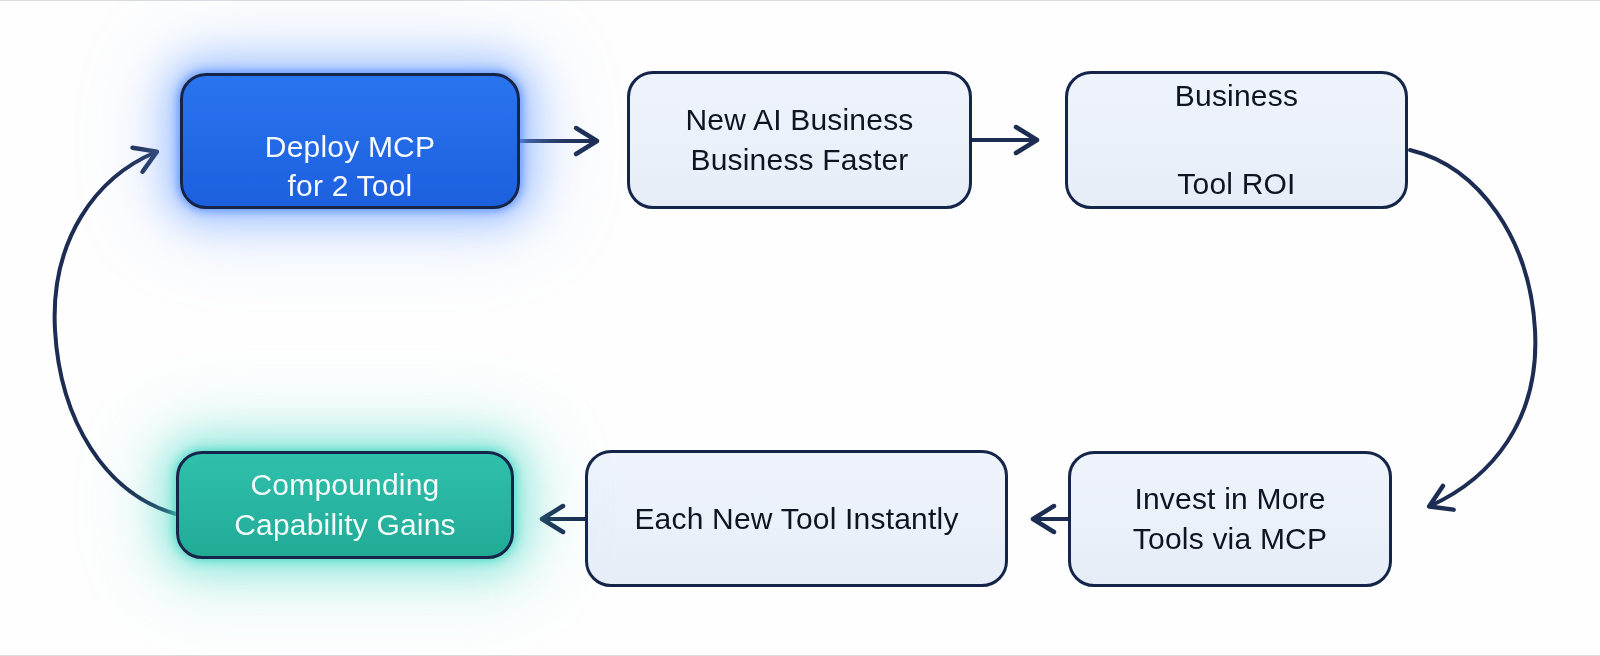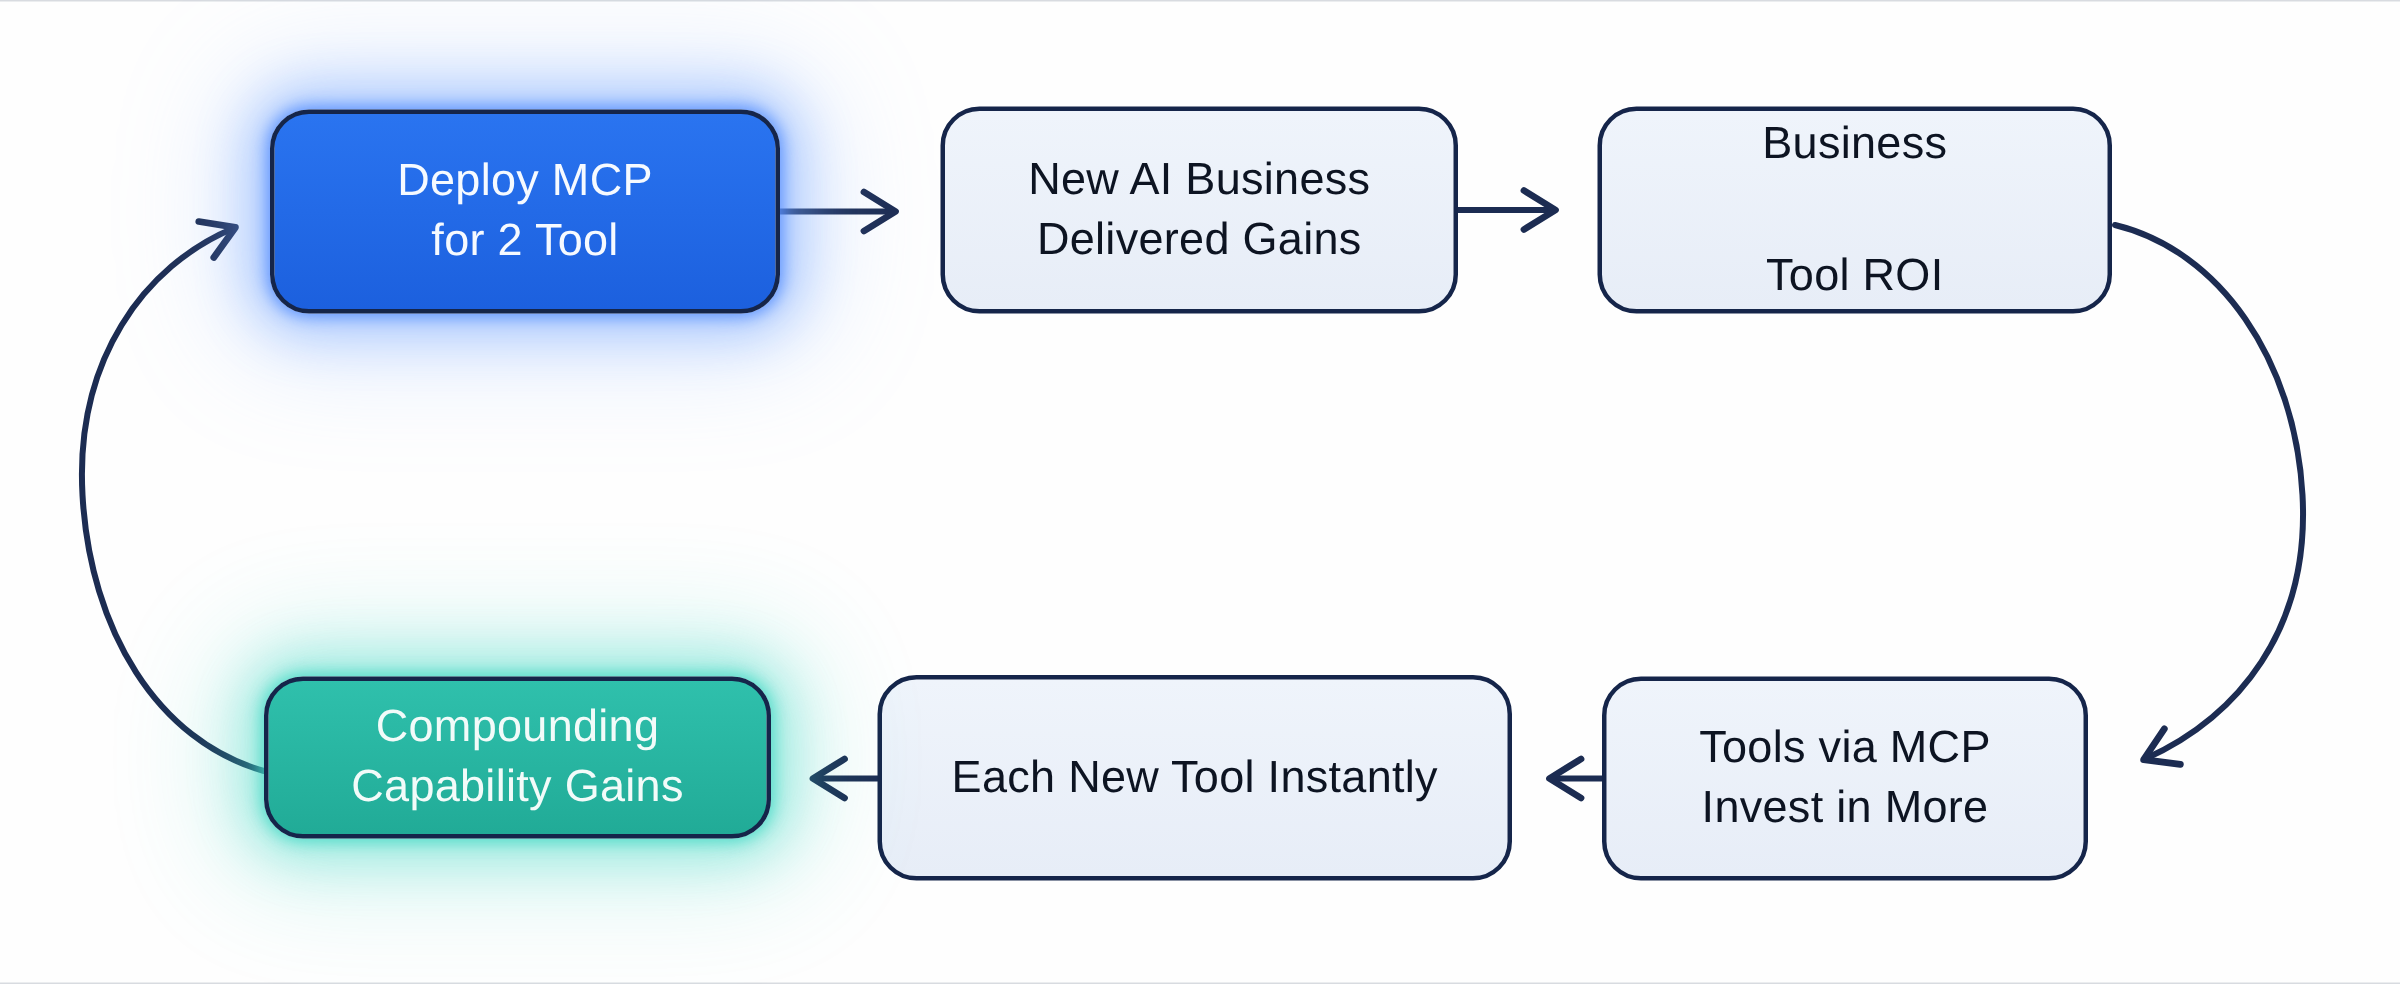--- a/index.html
+++ b/index.html
@@ -27,21 +27,21 @@
     color:#f6faff;
     box-shadow:0 0 10px 2px rgba(82,140,255,.85),0 0 34px 14px rgba(104,158,255,.48),0 0 72px 30px rgba(134,178,255,.26);
   }
   .node.teal{
     background:linear-gradient(180deg,#2fc0ac 0%,var(--c-teal,#21ab97) 100%);
     color:#f2fbf9;
     box-shadow:0 0 10px 2px rgba(64,216,196,.8),0 0 34px 14px rgba(64,216,196,.42),0 0 72px 30px rgba(64,216,196,.22);
   }
   .node .ln{display:block;}
   
-  #n-deploy  {left:180px; top:73px;  width:340px;height:136px;}
+  #n-deploy  {left:180px; top:73px;  width:340px;height:136px;justify-content:flex-end;}
   #n-workflow{left:627px; top:71px;  width:345px;height:138px;}
   #n-roi     {left:1065px;top:71px;  width:343px;height:138px;gap:48px;}
   #n-invest  {left:1068px;top:451px; width:324px;height:136px;}
   #n-tool    {left:585px; top:450px; width:423px;height:137px;}
   #n-gains   {left:176px; top:451px; width:338px;height:108px;}
 </style>
 </head>
 <body>
 
 <div class="canvas">
@@ -67,31 +67,31 @@
     <path class="edge" d="M176 514 C105 494 60 420 55 330 C50 240 96 177 156 152" marker-end="url(#chev)"></path>
   </svg>
 
   <div class="node blue" id="n-deploy">
     <span class="ln">Deploy MCP</span>
     <span class="ln">for 2 Tool</span>
   </div>
 
   <div class="node light" id="n-workflow">
     <span class="ln">New AI Business</span>
-    <span class="ln">Delivered Gains</span>
+    <span class="ln">Business Faster</span>
   </div>
 
   <div class="node light" id="n-roi">
     <span class="ln">Business</span>
     <span class="ln">Tool ROI</span>
   </div>
 
   <div class="node light" id="n-invest">
+    <span class="ln">Invest in More</span>
     <span class="ln">Tools via MCP</span>
-    <span class="ln">Invest in More</span>
   </div>
 
   <div class="node light" id="n-tool">
     <span class="ln">Each New Tool Instantly</span>
   </div>
 
   <div class="node teal" id="n-gains">
     <span class="ln">Compounding</span>
     <span class="ln">Capability Gains</span>
   </div>

